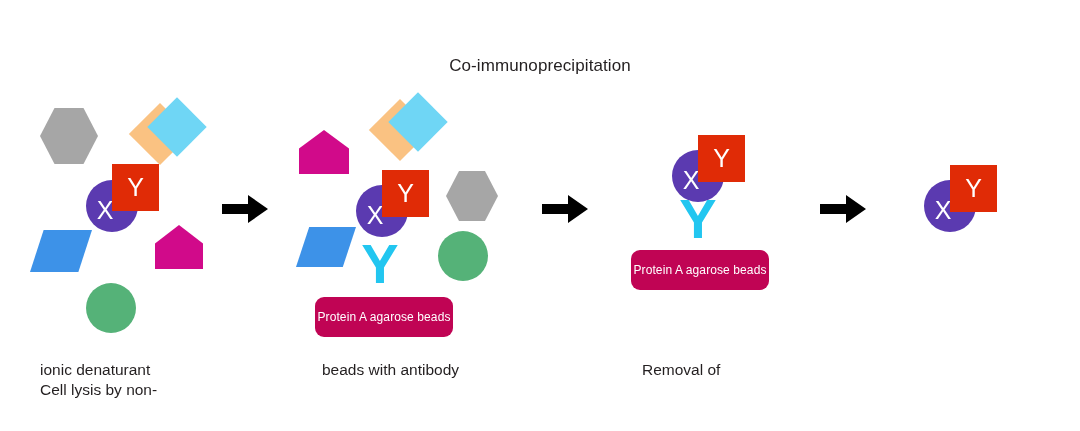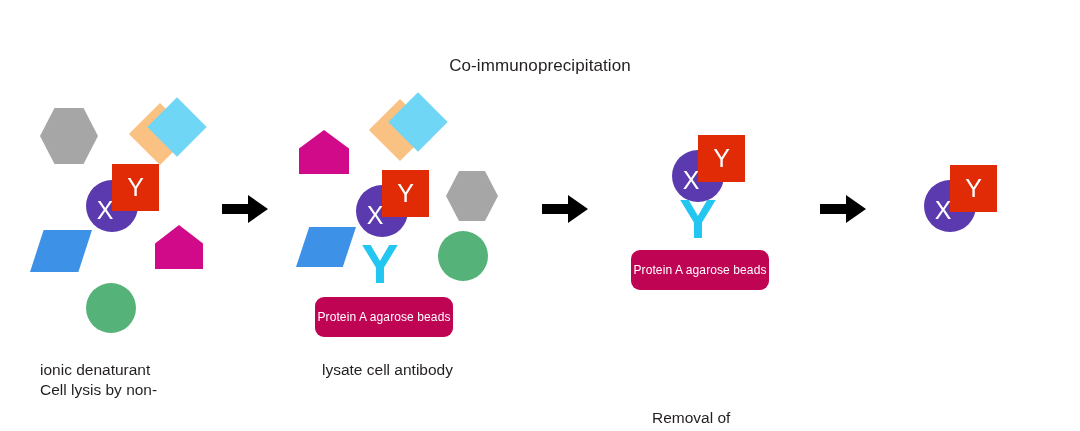--- a/index.html
+++ b/index.html
@@ -223,21 +223,21 @@
 
     <div class="antibody" style="left:60px; top:150px; width:60px; height:62px; color:#22c6f0;">
       <span>Y</span>
     </div>
 
     <div class="beads" style="left:25px; top:207px; width:138px; height:40px; background:#c00454;">
       <span class="beads-text">Protein A agarose beads</span>
     </div>
 
     <div class="caption" style="left:32px; top:270px; width:210px;">
-      <div>lysate cell antibody</div>
+      <div>beads with antibody</div>
     </div>
   </div>
 
   <div class="arrow" style="left:542px; top:194px;">
     <svg viewBox="0 0 46 30" xmlns="http://www.w3.org/2000/svg">
       <path d="M0 10 L26 10 L26 1 L46 15 L26 29 L26 20 L0 20 Z" fill="#000000"></path>
     </svg>
   </div>
 
   <div class="panel" style="left:630px; width:190px;">
@@ -253,21 +253,21 @@
     </div>
 
     <div class="antibody" style="left:38px; top:105px; width:60px; height:62px; color:#22c6f0;">
       <span>Y</span>
     </div>
 
     <div class="beads" style="left:1px; top:160px; width:138px; height:40px; background:#c00454;">
       <span class="beads-text">Protein A agarose beads</span>
     </div>
 
-    <div class="caption" style="left:22px; top:270px; width:190px;margin-top:48px;">
+    <div class="caption" style="left:12px; top:270px; width:190px;">
       <div>Removal of</div>
     </div>
   </div>
 
   <div class="arrow" style="left:820px; top:194px;">
     <svg viewBox="0 0 46 30" xmlns="http://www.w3.org/2000/svg">
       <path d="M0 10 L26 10 L26 1 L46 15 L26 29 L26 20 L0 20 Z" fill="#000000"></path>
     </svg>
   </div>
 

